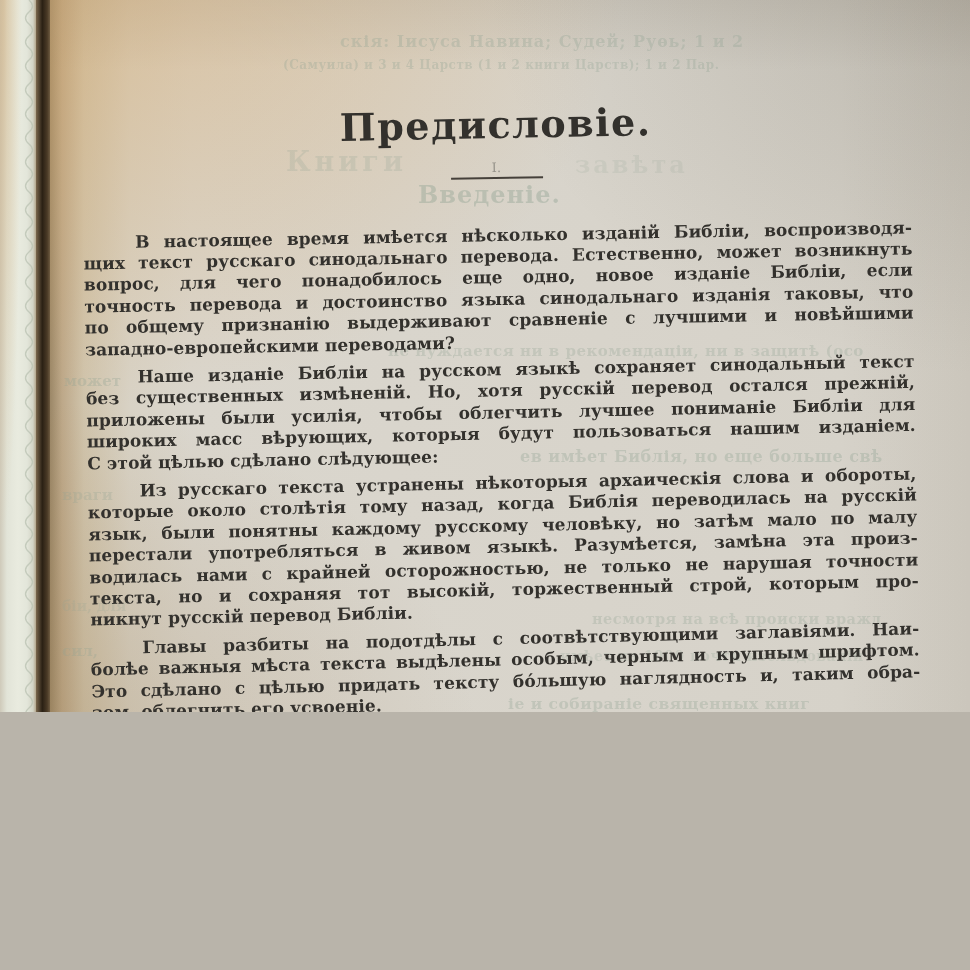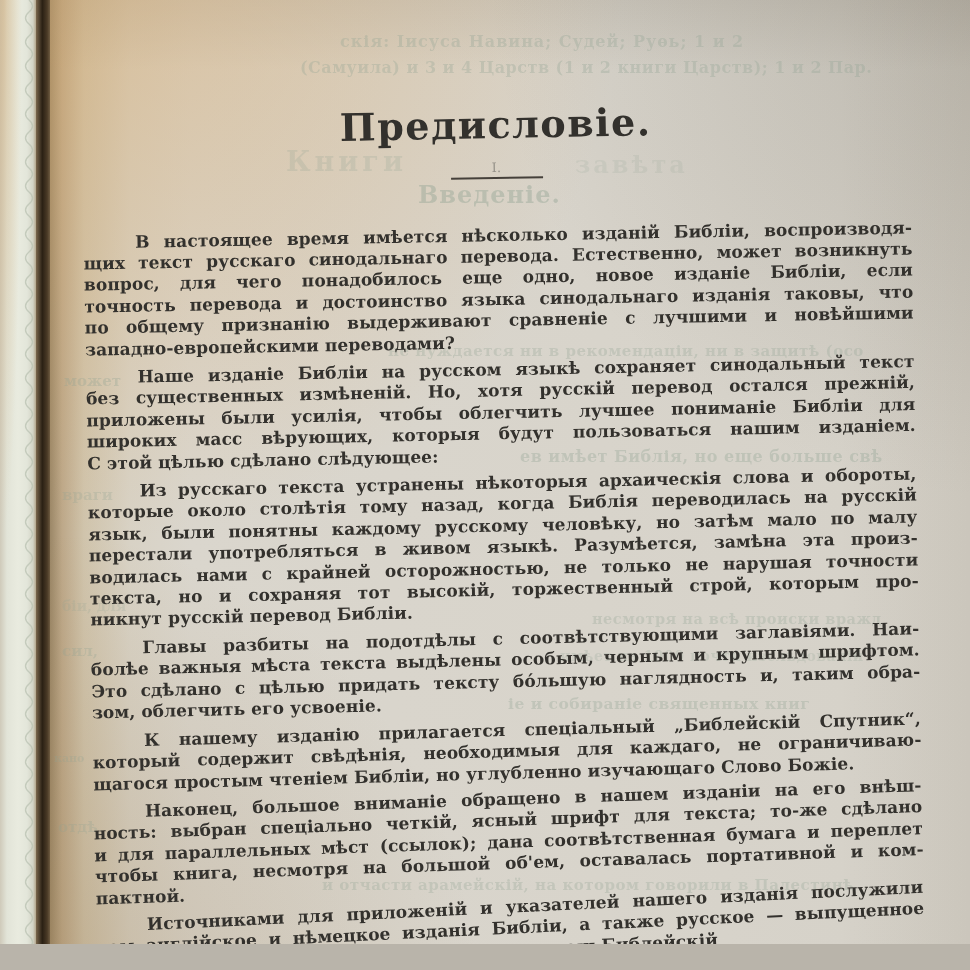--- a/index.html
+++ b/index.html
@@ -1,16 +1,16 @@
 <!DOCTYPE html>
 <html><head>
 <meta charset="utf-8">
 <style>
   html,body{margin:0;padding:0;background:#b9b4aa;}
-  #photo{position:relative;width:970px;height:944px;overflow:hidden;
+  #photo{position:relative;width:970px;height:712px;overflow:hidden;
          font-family:"DejaVu Serif", serif;}
   
   #fore-edge{position:absolute;left:0;top:0;width:36px;height:970px;
     background:linear-gradient(90deg,#cfcaba 0,#e2e4d8 7px,#e9ebdf 18px,#e3e6da 27px,#d3d4c6 33px,#b3a68c 36px);}
   #fore-edge .warm{position:absolute;inset:0;
     background:radial-gradient(ellipse at 10% -4%, rgba(210,165,105,.45), transparent 40%);}
   
   #gutter{position:absolute;left:36px;top:0;width:14px;height:970px;
     background:linear-gradient(90deg,#7a674d 0,#2a2014 45%,#4a3a26 80%,#6e5b41 100%);}
   
@@ -55,21 +55,21 @@
 
   <div id="page">
     <div class="shade" id="shade-top"></div>
     <div class="shade" id="shade-warm-tl"></div>
     <div class="shade" id="shade-tr"></div>
     <div class="shade" id="shade-right"></div>
     <div class="shade" id="shade-bl"></div>
 
     <div id="ghosts">
         <div class="ghost" style="left: 290px; top: 32px; font-size: 16px; opacity: 0.3; letter-spacing: 1px;">скія: Іисуса Навина; Судей; Руѳь; 1 и 2</div>
-        <div class="ghost" style="left: 250px; top: 58px; font-size: 16px; opacity: 0.3; letter-spacing: 0.5px;">(Самуила) и 3 и 4 Царств (1 и 2 книги Царств); 1 и 2 Пар.</div>
+        <div class="ghost" style="left: 233px; top: 58px; font-size: 12px; opacity: 0.3; letter-spacing: 0.5px;">(Самуила) и 3 и 4 Царств (1 и 2 книги Царств); 1 и 2 Пар.</div>
         <div class="ghost" style="left: 236px; top: 146px; font-size: 27px; opacity: 0.22; letter-spacing: 4px;">Книги</div>
         <div class="ghost" style="left: 525px; top: 150px; font-size: 24px; opacity: 0.16; letter-spacing: 3px;">завѣта</div>
         <div class="ghost" style="left: 368px; top: 180px; font-size: 24px; opacity: 0.4; letter-spacing: 1px;">Введеніе.</div>
         <div class="ghost" style="left: 338px; top: 342px; font-size: 15px; opacity: 0.28; letter-spacing: 0.5px;">не нуждается ни в рекомендаціи, ни в защитѣ (осо</div>
         <div class="ghost" style="left: 14px; top: 372px; font-size: 15px; opacity: 0.3; letter-spacing: 0px;">может</div>
         <div class="ghost" style="left: 470px; top: 447px; font-size: 16px; opacity: 0.32; letter-spacing: 0.5px;">ев имѣет Библія, но еще больше свѣ</div>
         <div class="ghost" style="left: 12px; top: 486px; font-size: 15px; opacity: 0.25; letter-spacing: 0px;">враги</div>
         <div class="ghost" style="left: 12px; top: 598px; font-size: 14px; opacity: 0.2; letter-spacing: 0px;">біи, для</div>
         <div class="ghost" style="left: 542px; top: 610px; font-size: 14.5px; opacity: 0.28; letter-spacing: 0.5px;">несмотря на всѣ происки вражд</div>
         <div class="ghost" style="left: 12px; top: 642px; font-size: 15px; opacity: 0.28; letter-spacing: 0px;">сил,</div>

